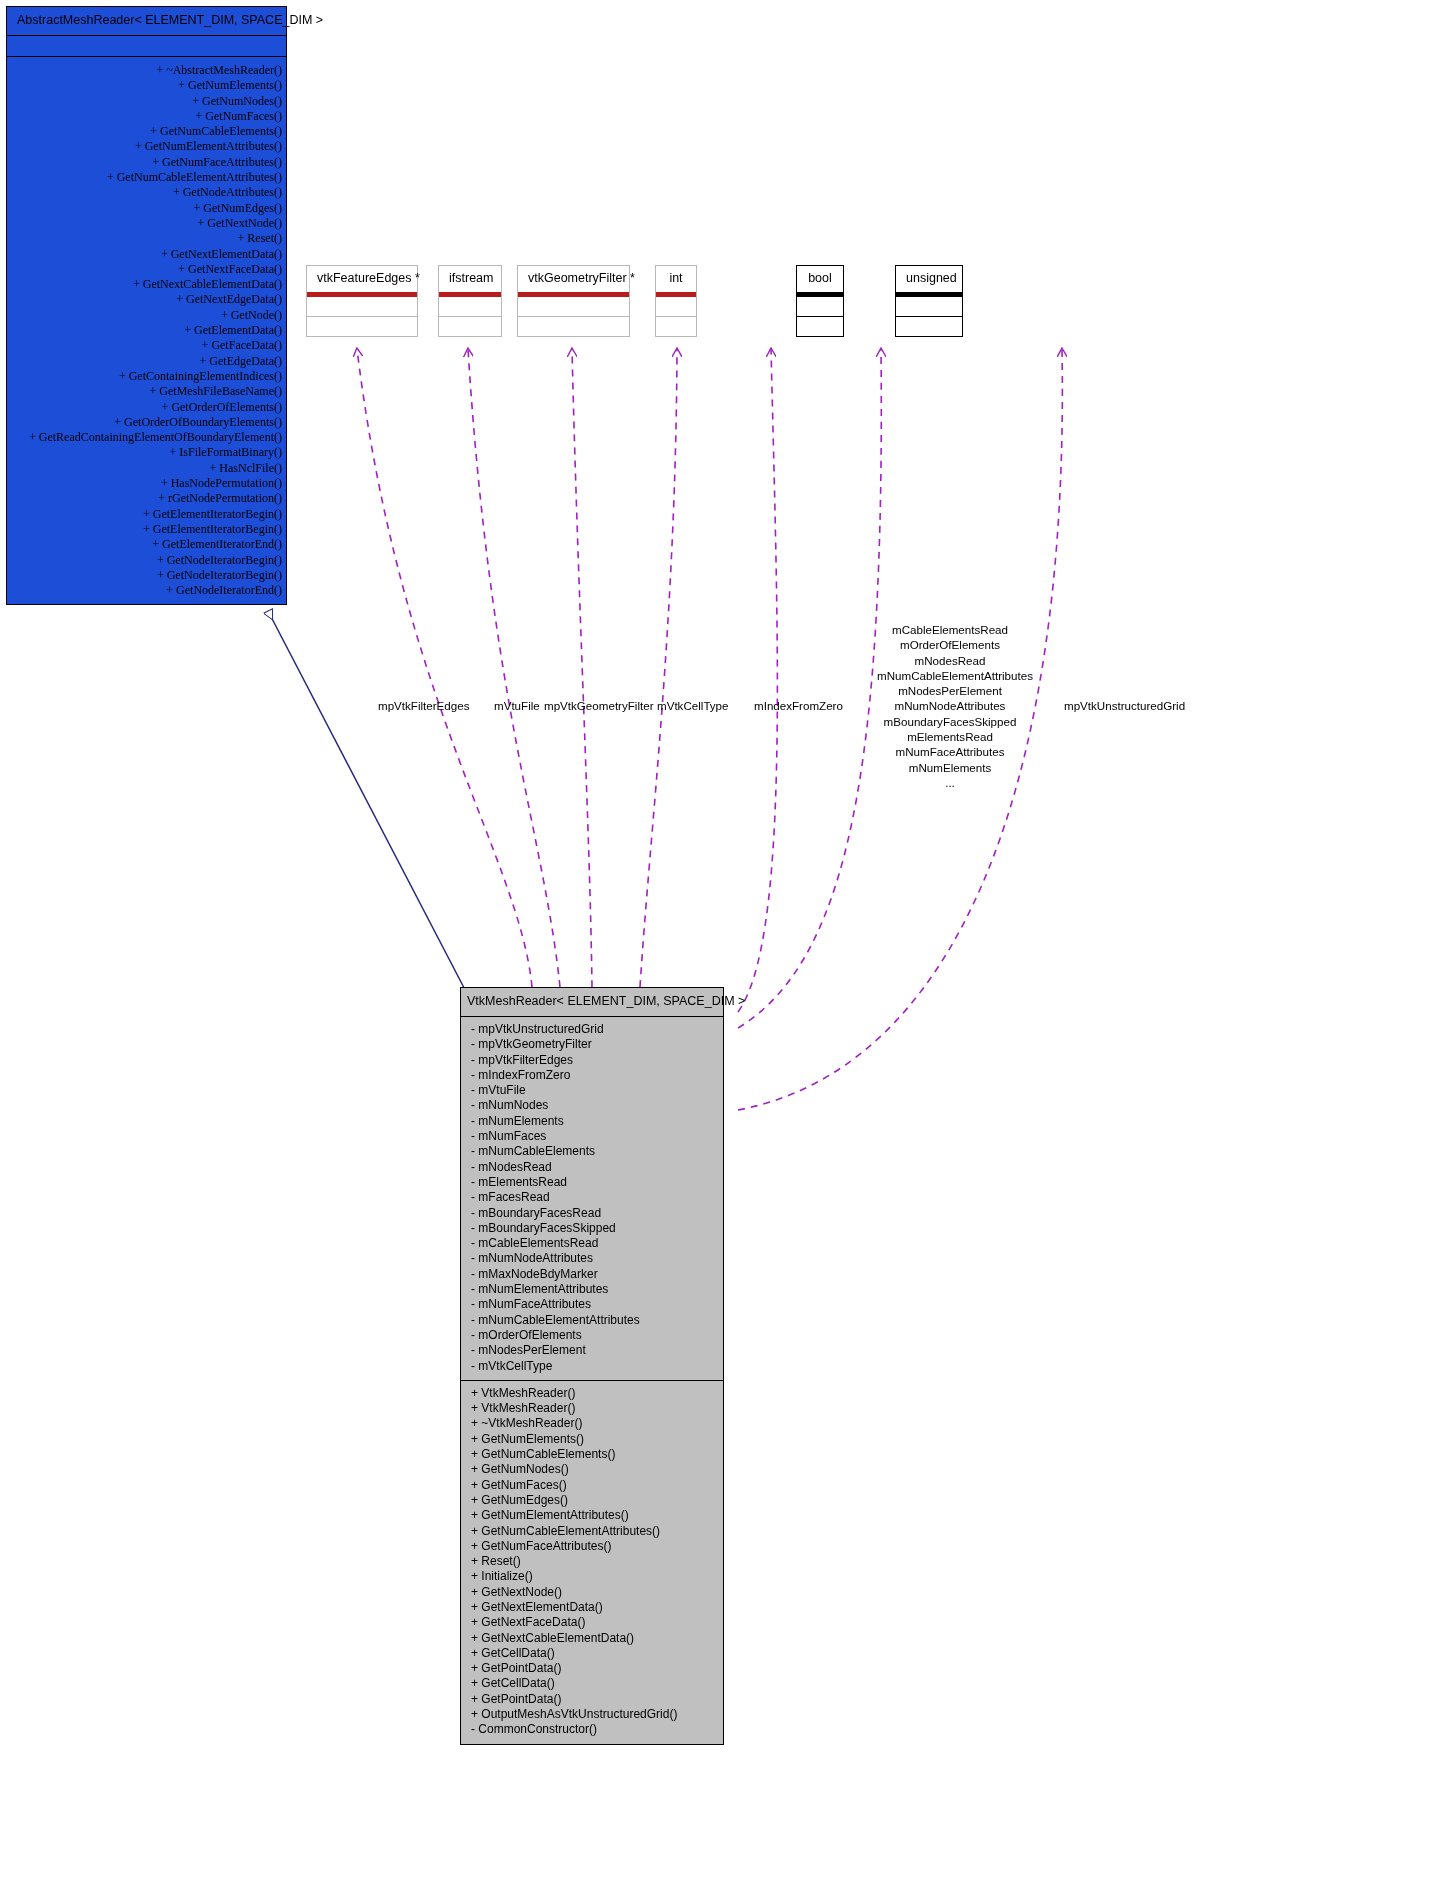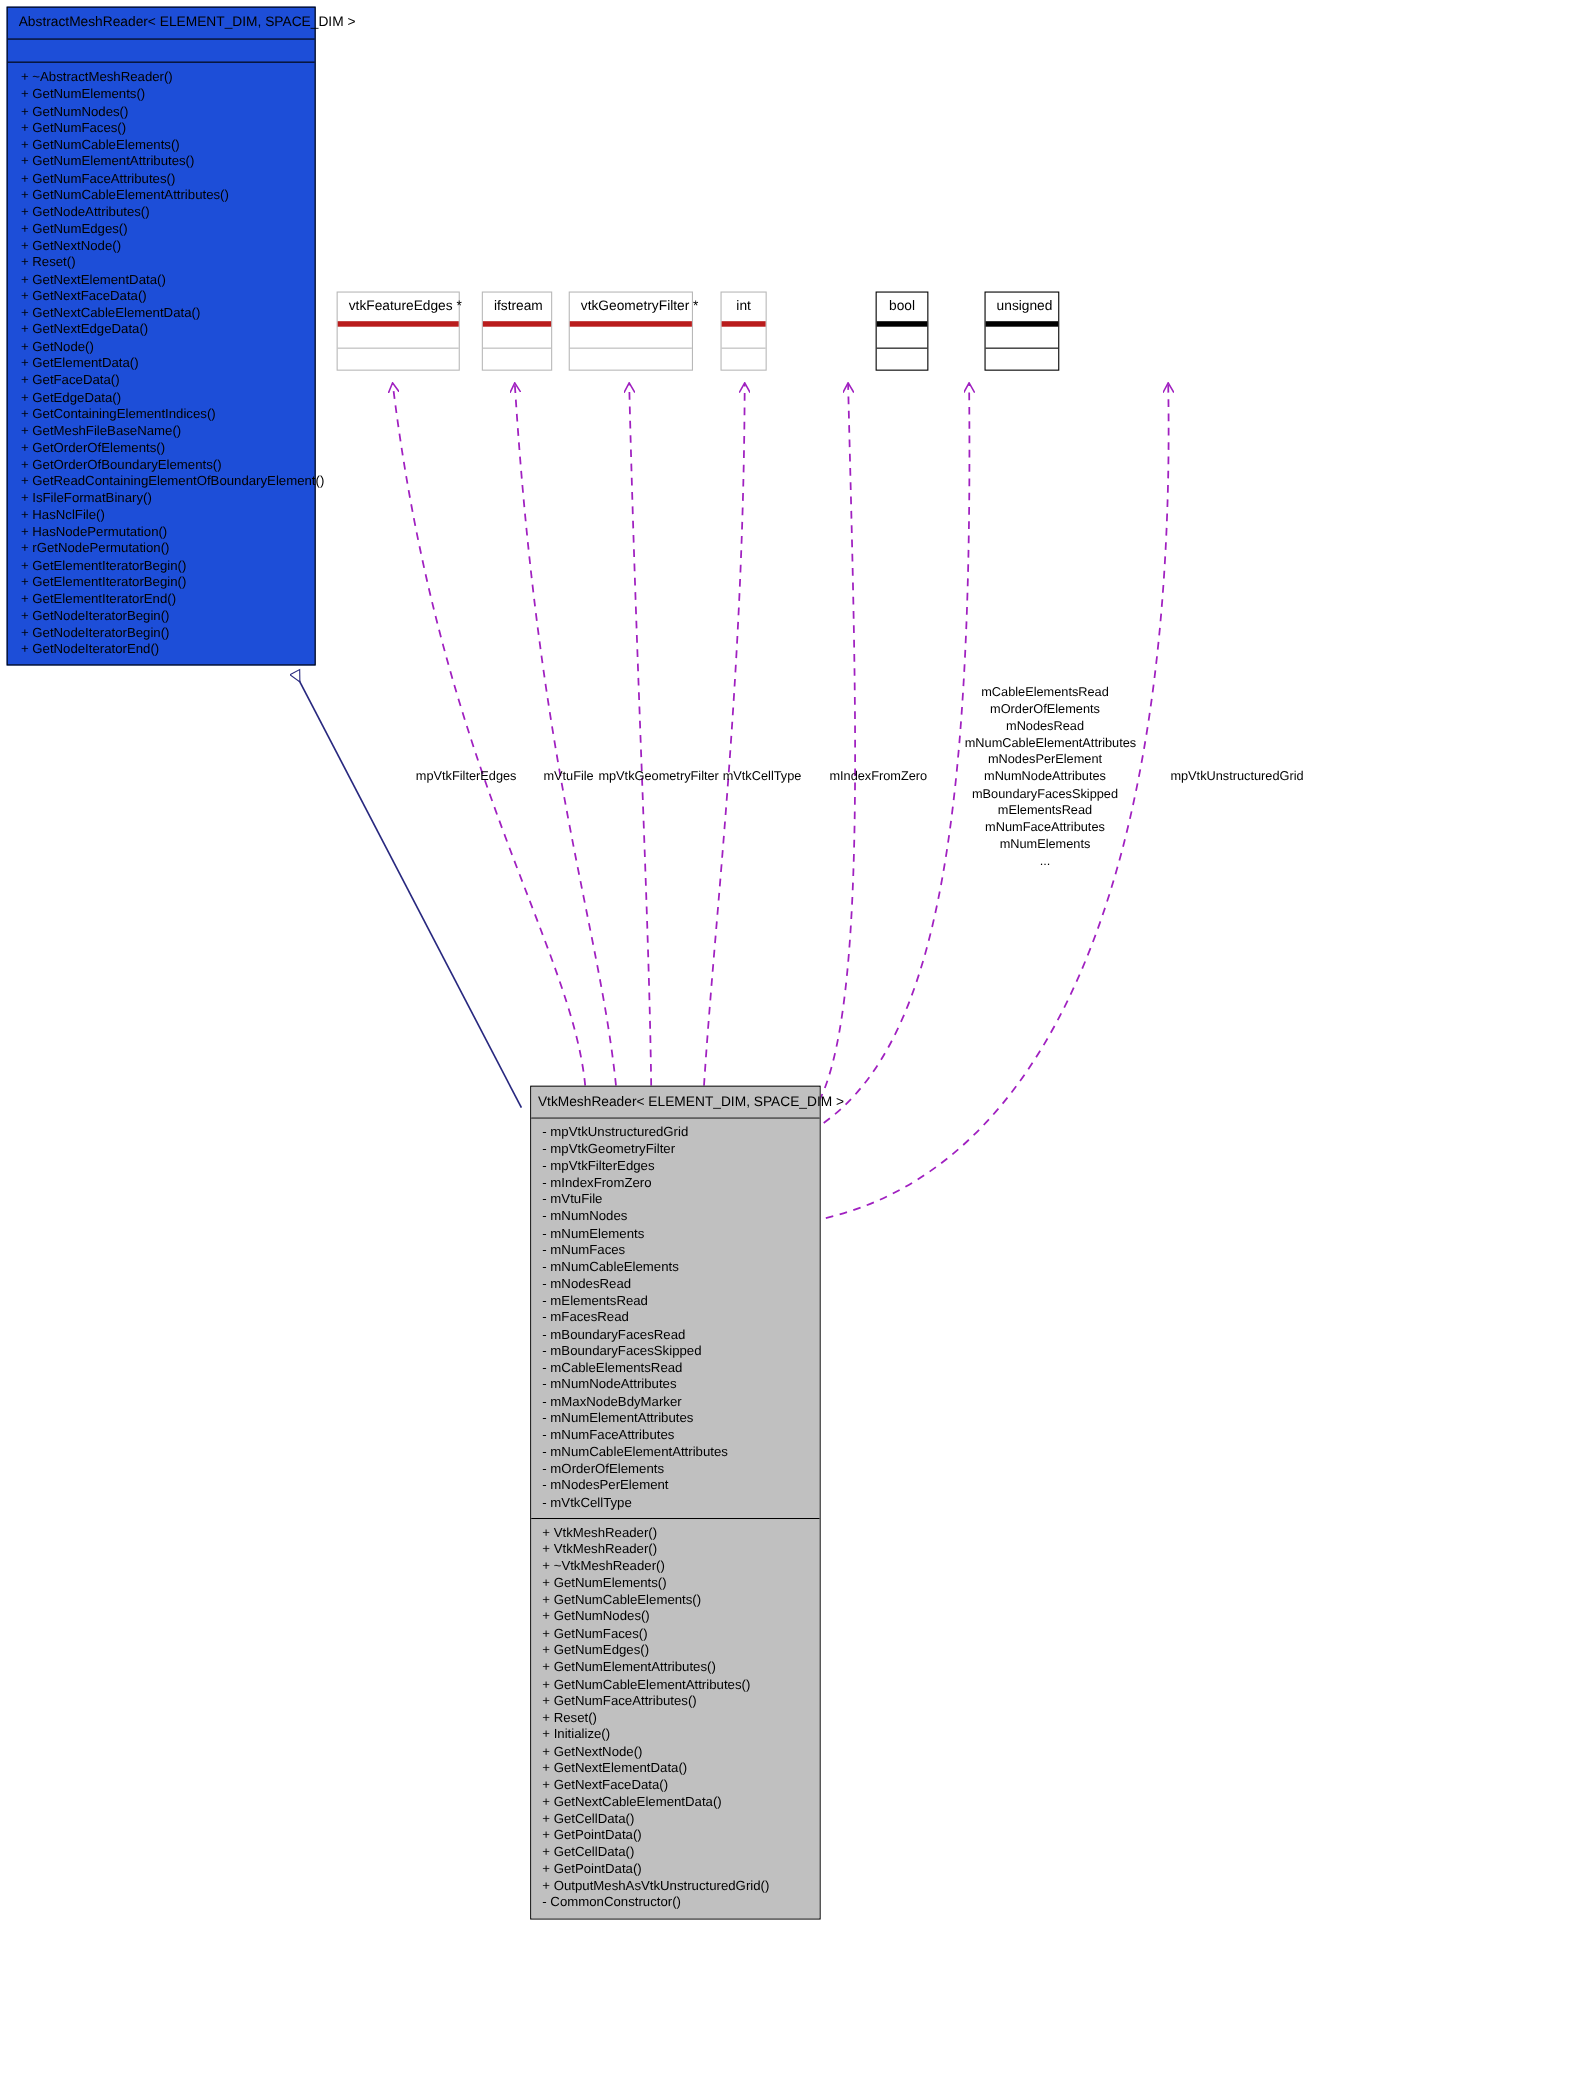--- a/index.html
+++ b/index.html
@@ -44,21 +44,22 @@
     white-space: nowrap;
     border-bottom: 1px solid #000000;
   }
   .uml-box .compartment {
     padding: 5px 8px 6px 8px;
   }
   .uml-box .row {
     font-size: 12px;
     line-height: 15.3px;
     white-space: nowrap;
-    text-align: left;
+    text-align: right;
+    font-family: Liberation Serif, serif;
   }
 
   
   #abstract-box {
     left: 6px;
     top: 6px;
     width: 281px;
   }
   #abstract-box .title {
     text-align: left;
@@ -94,21 +95,21 @@
     height: 19px;
   }
   .type-box .tb-cell.mid {
     border-bottom: 1px solid #b8b8b8;
   }
   .type-box.strong .tb-cell.mid { border-bottom-color: #000000; }
 
   
   #main-box {
     position: absolute;
-    left: 482px;
+    left: 460px;
     top: 987px;
     width: 264px;
     box-sizing: border-box;
     background: #c0c0c0;
     border: 1px solid #000000;
   }
   #main-box .title {
     font-size: 12.5px;
     line-height: 15px;
     text-align: center;

